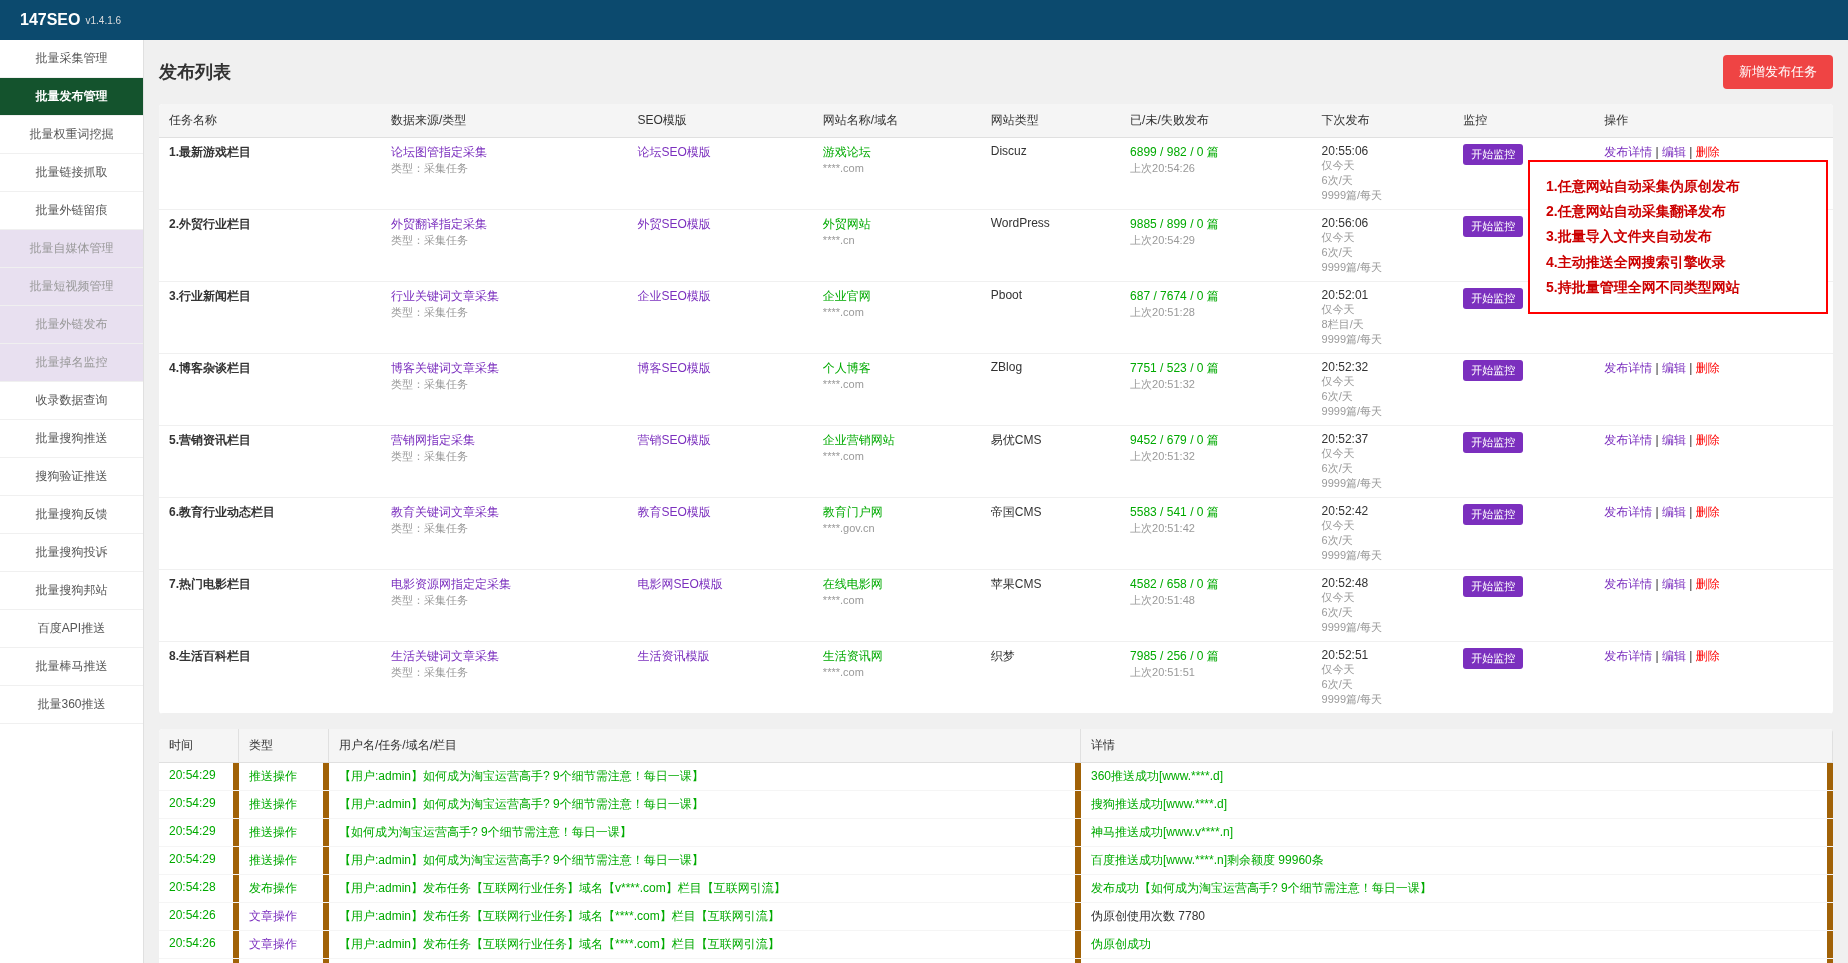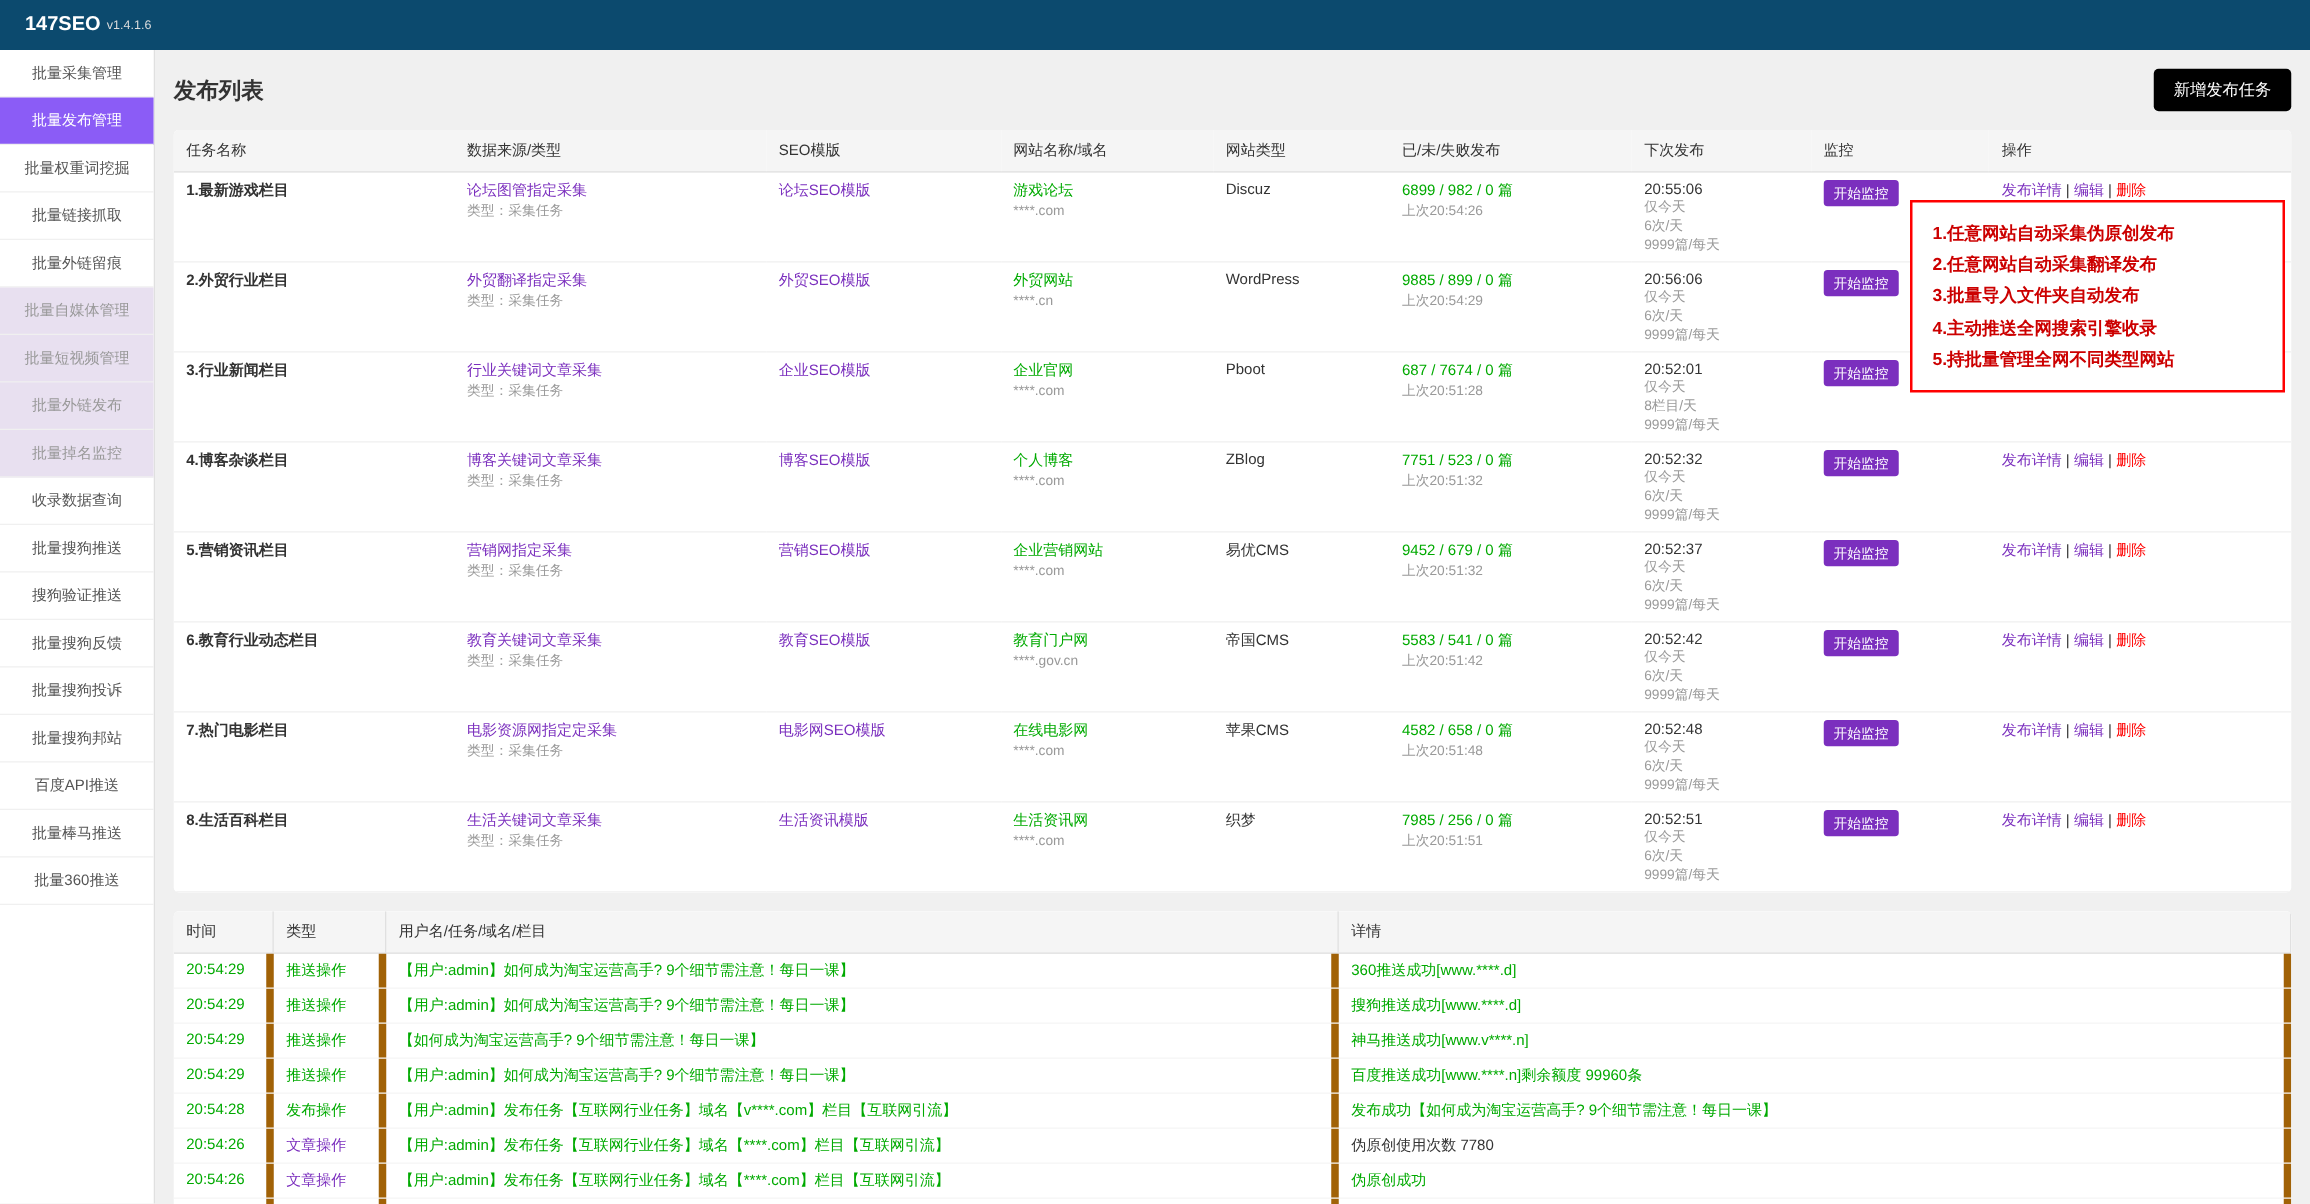--- a/index.html
+++ b/index.html
@@ -36,37 +36,38 @@
     }
 
     
     .layout {
       display: flex;
       height: calc(100vh - 40px);
     }
 
     
     .sidebar {
-      width: 124px;
+      width: 144px;
       background: #fff;
       border-right: 1px solid #e0e0e0;
       overflow-y: auto;
       flex-shrink: 0;
     }
     .sidebar-item {
       padding: 10px 8px;
       text-align: center;
       cursor: pointer;
       border-bottom: 1px solid #f0f0f0;
       font-size: 12px;
       color: #555;
     }
     .sidebar-item.active {
-      background: #8b5cf6;
+      background: #14532d;
       color: white;
+      font-weight: bold;
     }
     .sidebar-item.disabled {
       background: #e8e0f0;
       color: #999;
       cursor: default;
     }
 
     
     .main {
       flex: 1;
@@ -81,21 +82,21 @@
       justify-content: space-between;
       align-items: center;
       margin-bottom: 15px;
     }
     .page-title {
       font-size: 18px;
       font-weight: bold;
       color: #333;
     }
     .btn-primary {
-      background: #000000;
+      background: #ef4444;
       color: white;
       border: none;
       padding: 8px 16px;
       border-radius: 4px;
       cursor: pointer;
       font-size: 13px;
     }
 
     
     .table-container {

